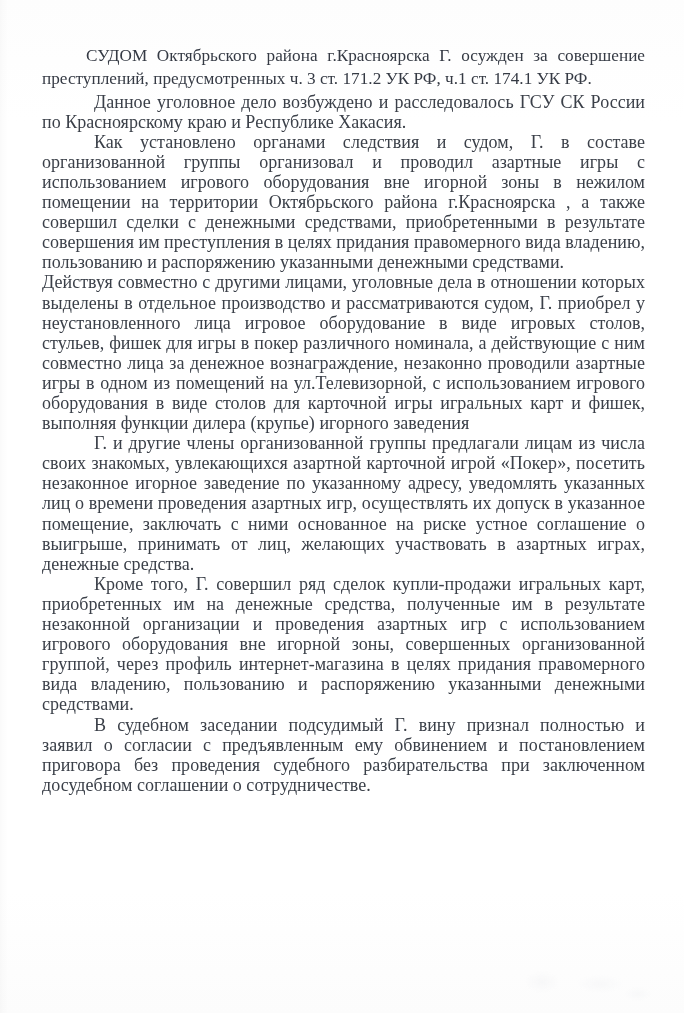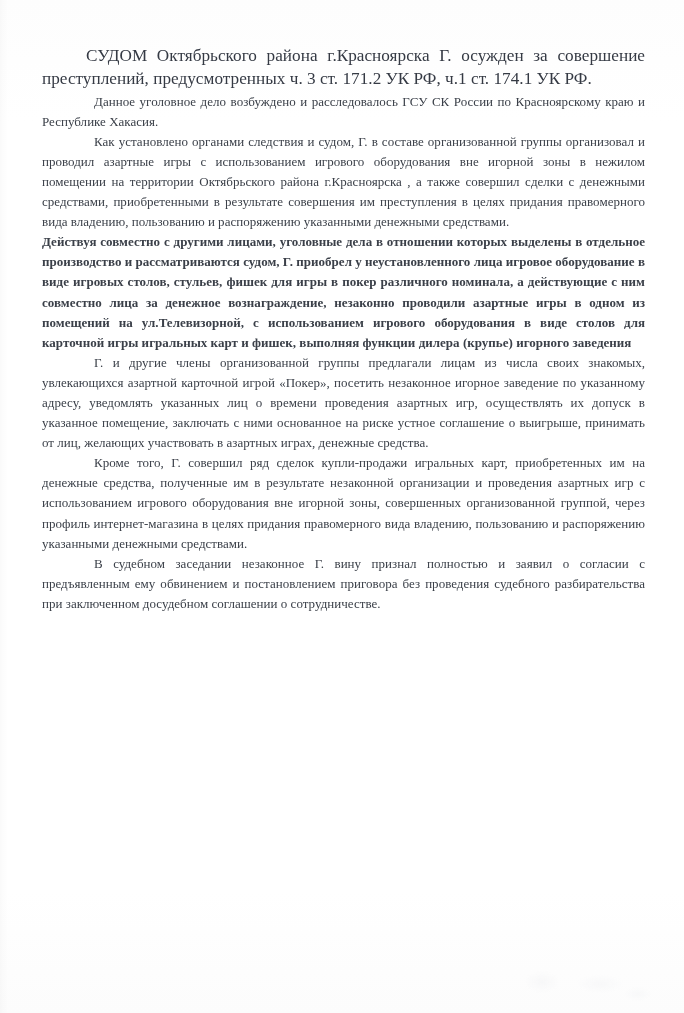--- a/index.html
+++ b/index.html
@@ -40,42 +40,41 @@
     width: 603px;
     z-index: 2;
   }
 
   p.para {
     margin: 0;
     padding: 0;
     text-align: justify;
     text-justify: inter-word;
     color: #3b4049;
-    font-size: 13px;
+    font-size: 18px;
     line-height: 20.1px;
     letter-spacing: 0.02px;
     -webkit-font-smoothing: antialiased;
   }
 
   
   p.para.lead {
     font-size: 17.2px;
     line-height: 23.3px;
     text-indent: 44px;
     color: #353a44;
     margin-bottom: 1px;
   }
 
   p.para.indent {
     text-indent: 52px;
   }
 
   p.para.noindent {
     text-indent: 0;
-    font-weight: bold;
   }
 
   
   .doc-body {
     filter: blur(0.14px);
   }
 
   
   .scan-artifact {
     position: absolute;
@@ -120,19 +119,19 @@
     <p class="para indent">Как установлено органами следствия и судом, Г. в составе организованной группы организовал и проводил азартные игры с использованием игрового оборудования вне игорной зоны в нежилом помещении на территории Октябрьского района г.Красноярска , а также совершил сделки с денежными средствами, приобретенными в результате совершения им преступления в целях придания правомерного вида владению, пользованию и распоряжению указанными денежными средствами.</p>
 
     <p class="para noindent">Действуя совместно с другими лицами, уголовные дела в отношении которых выделены в отдельное производство и рассматриваются судом, Г. приобрел у неустановленного лица игровое оборудование в виде игровых столов, стульев, фишек для игры в покер различного номинала,  а действующие с ним совместно лица за денежное вознаграждение, незаконно проводили азартные игры в  одном из помещений на ул.Телевизорной, с использованием игрового оборудования в виде столов для карточной игры   игральных карт и фишек, выполняя функции дилера (крупье) игорного заведения</p>
 
 
     <p class="para indent">Г. и другие члены организованной группы предлагали лицам из числа своих знакомых, увлекающихся азартной карточной игрой «Покер», посетить незаконное игорное заведение по указанному адресу, уведомлять указанных лиц о времени проведения азартных игр, осуществлять их допуск в указанное помещение, заключать с ними основанное на риске устное соглашение о выигрыше, принимать от лиц, желающих участвовать в азартных играх, денежные средства.</p>
 
 
     <p class="para indent">Кроме того, Г. совершил ряд  сделок купли-продажи игральных карт, приобретенных им на денежные средства, полученные им в результате незаконной организации и проведения азартных игр с использованием игрового оборудования вне игорной зоны, совершенных организованной группой, через профиль интернет-магазина в целях придания правомерного вида владению, пользованию и распоряжению указанными денежными средствами.</p>
 
-    <p class="para indent">В судебном заседании незаконное Г. вину признал полностью и заявил о согласии с предъявленным ему обвинением и постановлением приговора без проведения судебного разбирательства при заключенном досудебном соглашении о сотрудничестве.</p>
+    <p class="para indent">В судебном заседании подсудимый Г. вину признал полностью и заявил о согласии с предъявленным ему обвинением и постановлением приговора без проведения судебного разбирательства при заключенном досудебном соглашении о сотрудничестве.</p>
 
   </div>
 
   <div class="scan-artifact"></div>
 
 </div>
 
 </body></html>

